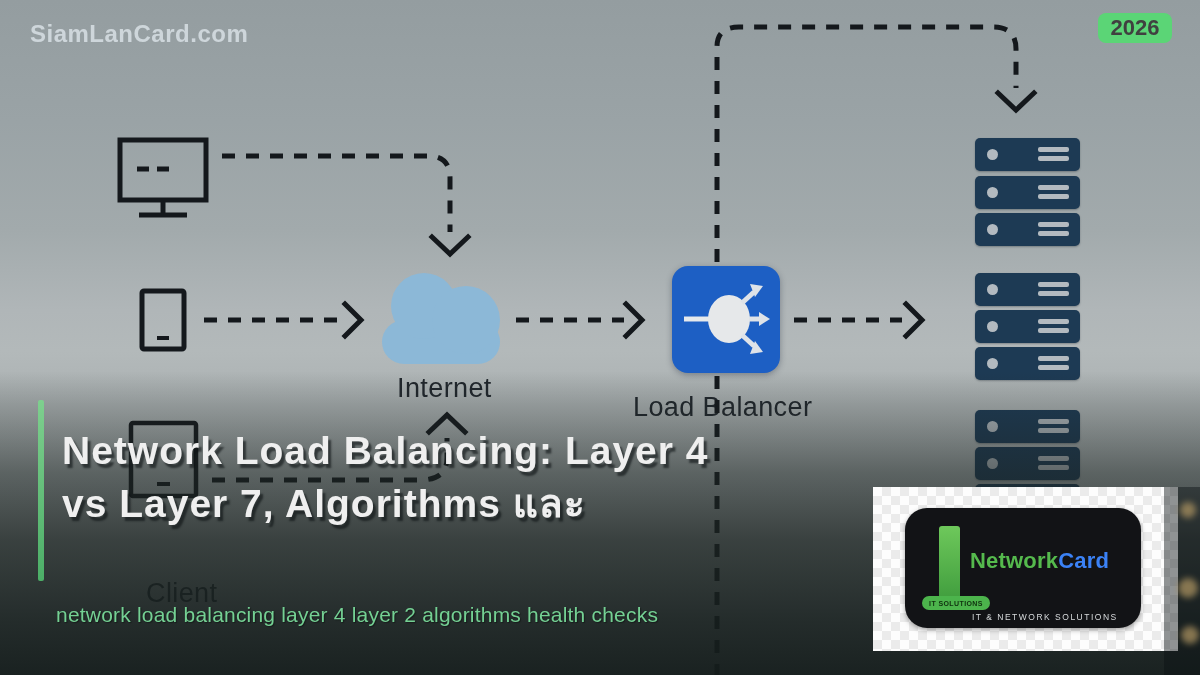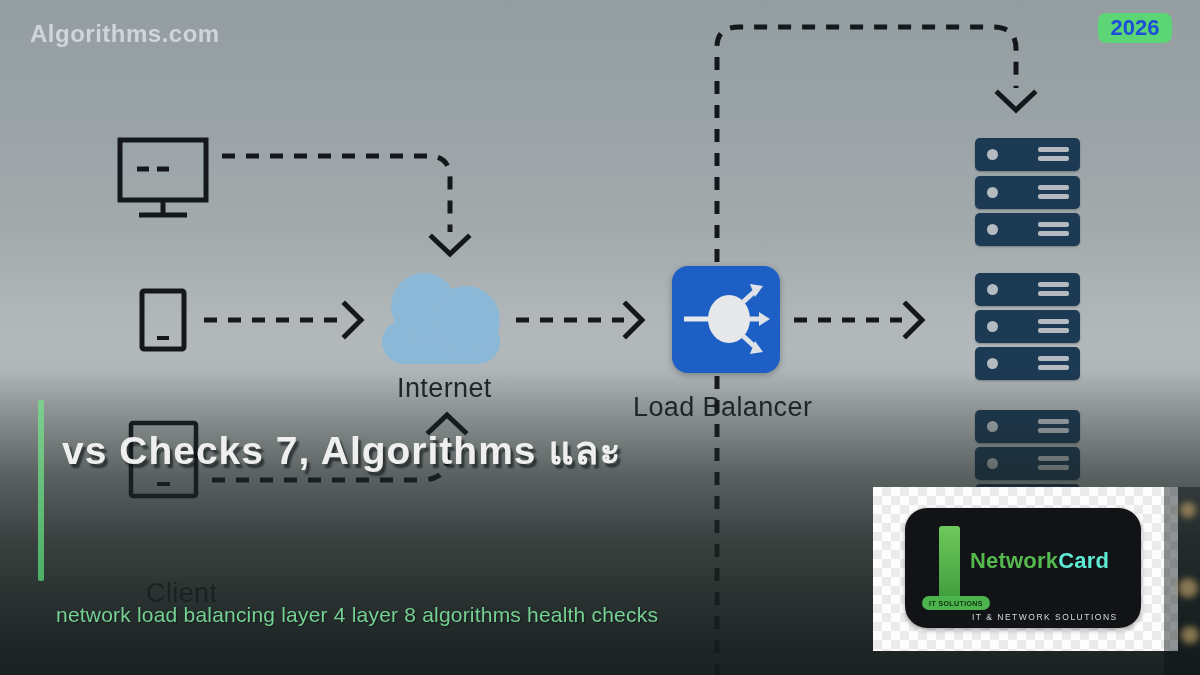--- a/index.html
+++ b/index.html
@@ -67,21 +67,21 @@
   }
 
   
   .watermark{
     position:absolute;left:30px;top:20px;font-size:24px;font-weight:bold;
     color:rgba(222,230,235,.78);letter-spacing:.5px;
   }
   .year-badge{
     position:absolute;left:1098px;top:13px;width:74px;height:30px;
     background:var(--accent-green,#5bd576);border-radius:8px;
-    color:#1d4ed8;font-size:22px;font-weight:bold;
+    color:#404040;font-size:22px;font-weight:bold;
     display:flex;align-items:center;justify-content:center;
   }
 
   
   .logo-area{
     position:absolute;left:873px;top:487px;width:305px;height:164px;
     background-color:#fdfdfd;
     background-image:
       linear-gradient(45deg,#ebebeb 25%,transparent 25%,transparent 75%,#ebebeb 75%),
       linear-gradient(45deg,#ebebeb 25%,transparent 25%,transparent 75%,#ebebeb 75%);
@@ -99,21 +99,21 @@
     position:absolute;left:17px;top:88px;width:68px;height:14px;
     background:#4cb44c;border-radius:8px;color:#10300f;
     font-size:7px;font-weight:bold;letter-spacing:.4px;
     display:flex;align-items:center;justify-content:center;
   }
   .logo-brand{
     position:absolute;left:65px;top:40px;font-size:22px;font-weight:bold;
     letter-spacing:.2px;white-space:nowrap;
   }
   .logo-brand .b1{color:var(--logo-green,#55ba4d);}
-  .logo-brand .b2{color:#5eead4;margin-top:34px;}
+  .logo-brand .b2{color:#3b82f6;margin-top:34px;}
   .logo-tagline{
     position:absolute;left:67px;top:68px;font-size:8.5px;color:#d7dadc;
     letter-spacing:1.5px;white-space:nowrap;margin-top:36px;
   }
   .edge-strip{
     position:absolute;left:1164px;top:487px;width:36px;height:188px;
     background:rgba(12,18,20,.45);z-index:4;
   }
   .blob{position:absolute;border-radius:50%;background:#ab9260;opacity:.75;
     filter:blur(3px);z-index:4;}
@@ -266,23 +266,24 @@
       <path d="M 998 93 L 1016 110 L 1034 93"></path>
       <path d="M 429 432 L 447 415 L 465 432"></path>
     </g>
   </svg>
 
   <div class="dark-overlay"></div>
 
   <div class="text-layer">
     <div class="accent-bar"></div>
     <div class="main-title">
-      <div>vs Checks 7, Algorithms และ</div>
-    </div>
-    <div class="subtitle">network load balancing layer 4 layer 8 algorithms health checks</div>
+      <div>Network Load Balancing: Layer 4</div>
+      <div>vs Layer 7, Algorithms และ</div>
+    </div>
+    <div class="subtitle">network load balancing layer 4 layer 2 algorithms health checks</div>
   </div>
 
   <div class="logo-layer">
     <div class="edge-strip"></div>
     <div class="blob" style="left:1180px;top:502px;width:16px;height:16px"></div>
     <div class="blob" style="left:1178px;top:578px;width:20px;height:20px"></div>
     <div class="blob" style="left:1181px;top:626px;width:18px;height:18px"></div>
 
     <div class="logo-area">
       <div class="logo-card">
@@ -290,17 +291,17 @@
         <div class="logo-pill">IT SOLUTIONS</div>
         <div class="logo-brand">
           <span class="b1">Network</span><span class="b2">Card</span>
         </div>
         <div class="logo-tagline">IT &amp; NETWORK SOLUTIONS</div>
       </div>
     </div>
   </div>
 
   <div class="top-layer">
-    <div class="watermark">Algorithms.com</div>
+    <div class="watermark">SiamLanCard.com</div>
     <div class="year-badge">2026</div>
   </div>
 
 </div>
 
 </body></html>

